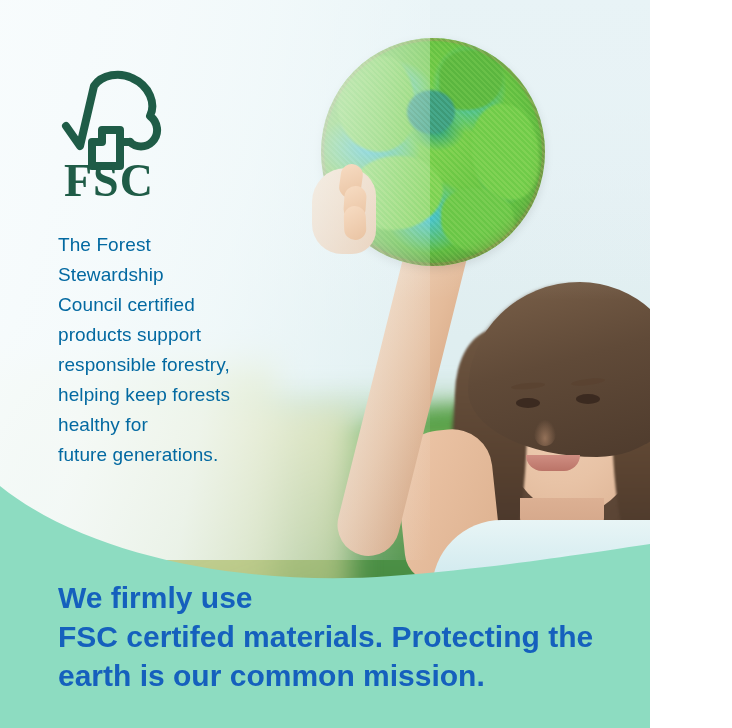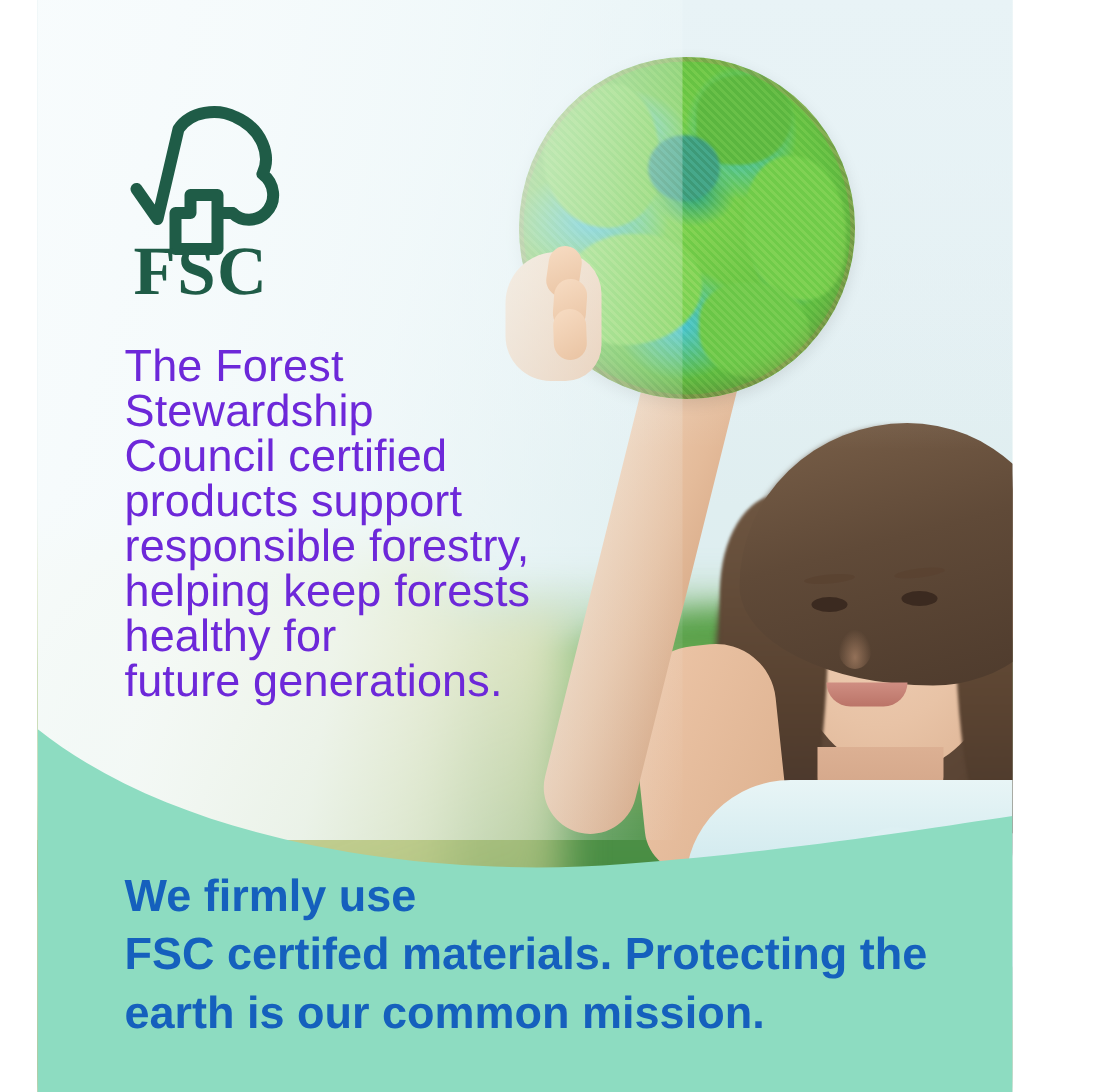--- a/index.html
+++ b/index.html
@@ -9,21 +9,20 @@
     font-family:"Liberation Sans", sans-serif;
     -webkit-font-smoothing:antialiased;
   }
 
   .banner {
     position:relative;
     width:650px;
     height:728px;
     overflow:hidden;
     background:#e6f1f2;
-    margin-left:25px;
   }
 
   
   .photo {
     position:absolute;
     inset:0;
     overflow:hidden;
   }
   
   .sky {
@@ -227,24 +226,24 @@
   }
 
   
   .fsc-block {
     position:absolute; left:58px; top:70px; width:300px;
     z-index:8;
   }
   .fsc-logo { width:112px; height:130px; display:block; }
   .fsc-body {
     margin-top:30px;
-    font-size:30px;
+    font-size:19px;
     line-height:30px;
     letter-spacing:.1px;
-    color:#6d28d9;
+    color:#0369a1;
     white-space:pre-line;
     font-family:"Liberation Sans", sans-serif;
   }
 
   
   .mint-band {
     position:absolute; left:0; bottom:0; width:100%; height:260px;
     z-index:9;
   }
   .mint-band svg { display:block; width:100%; height:100%; }

